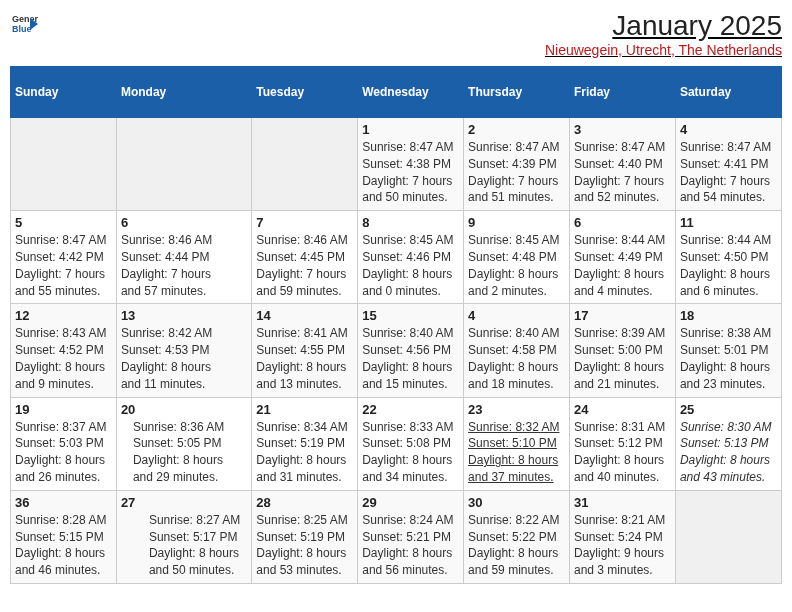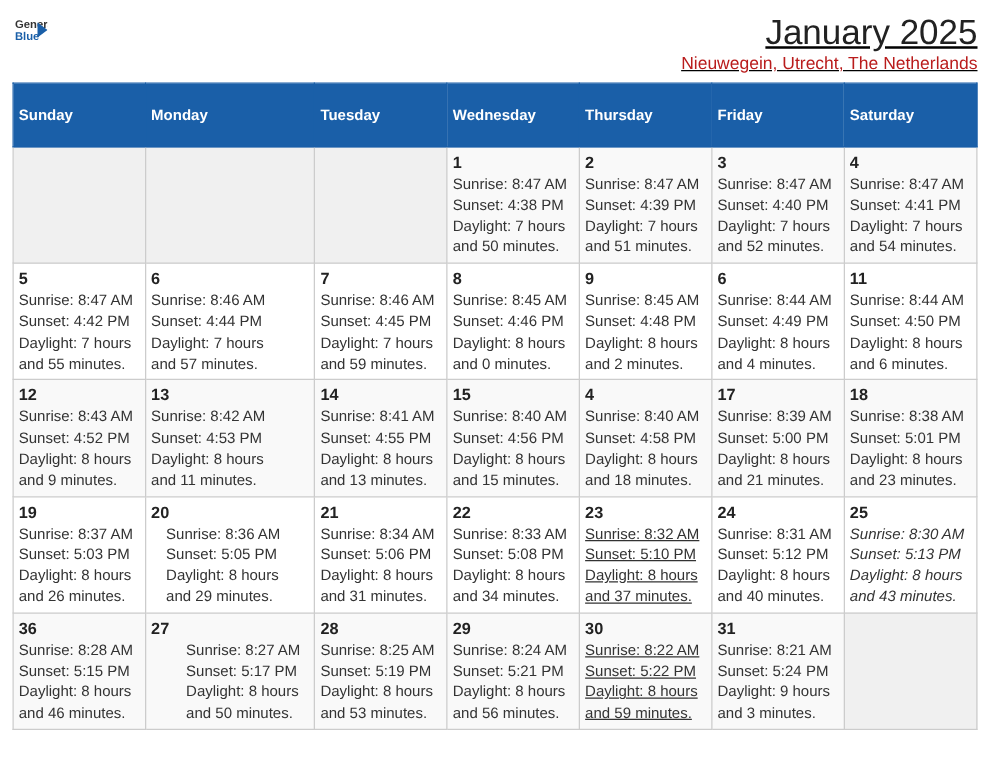--- a/index.html
+++ b/index.html
@@ -259,21 +259,21 @@
         <td>
           <div class="day-num">20</div>
           <div class="day-info" style="white-space: pre-line; margin-left: 12px;">Sunrise: 8:36 AM
 Sunset: 5:05 PM
 Daylight: 8 hours
 and 29 minutes.</div>
         </td>
         <td>
           <div class="day-num">21</div>
           <div class="day-info" style="white-space: pre-line;">Sunrise: 8:34 AM
-Sunset: 5:06 PM
+Sunset: 5:19 PM
 Daylight: 8 hours
 and 31 minutes.</div>
         </td>
         <td>
           <div class="day-num">22</div>
           <div class="day-info" style="white-space: pre-line;">Sunrise: 8:33 AM
 Sunset: 5:08 PM
 Daylight: 8 hours
 and 34 minutes.</div>
         </td>
@@ -323,21 +323,21 @@
         </td>
         <td>
           <div class="day-num">29</div>
           <div class="day-info" style="white-space: pre-line;">Sunrise: 8:24 AM
 Sunset: 5:21 PM
 Daylight: 8 hours
 and 56 minutes.</div>
         </td>
         <td>
           <div class="day-num">30</div>
-          <div class="day-info" style="white-space: pre-line; text-decoration: underline;">Sunrise: 8:22 AM
+          <div class="day-info" style="white-space: pre-line;">Sunrise: 8:22 AM
 Sunset: 5:22 PM
 Daylight: 8 hours
 and 59 minutes.</div>
         </td>
         <td>
           <div class="day-num">31</div>
           <div class="day-info" style="white-space: pre-line;">Sunrise: 8:21 AM
 Sunset: 5:24 PM
 Daylight: 9 hours
 and 3 minutes.</div>

